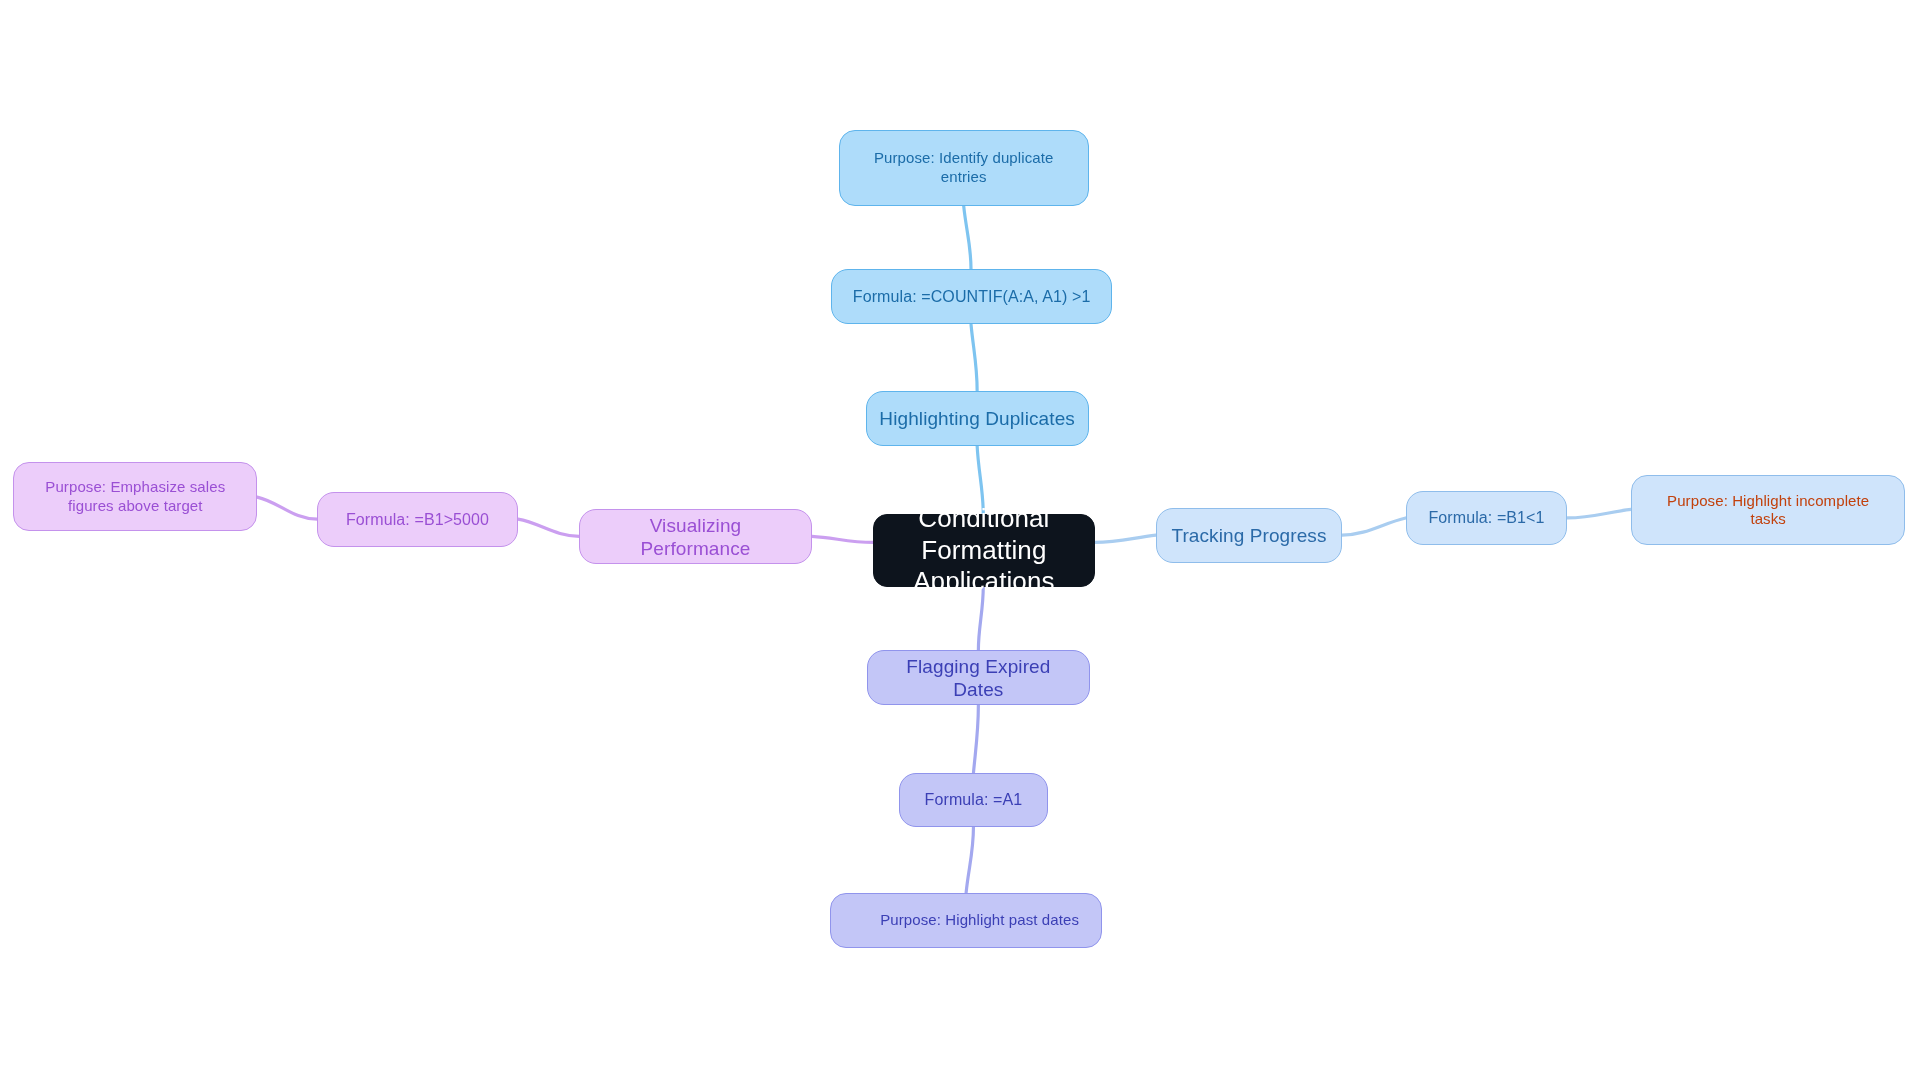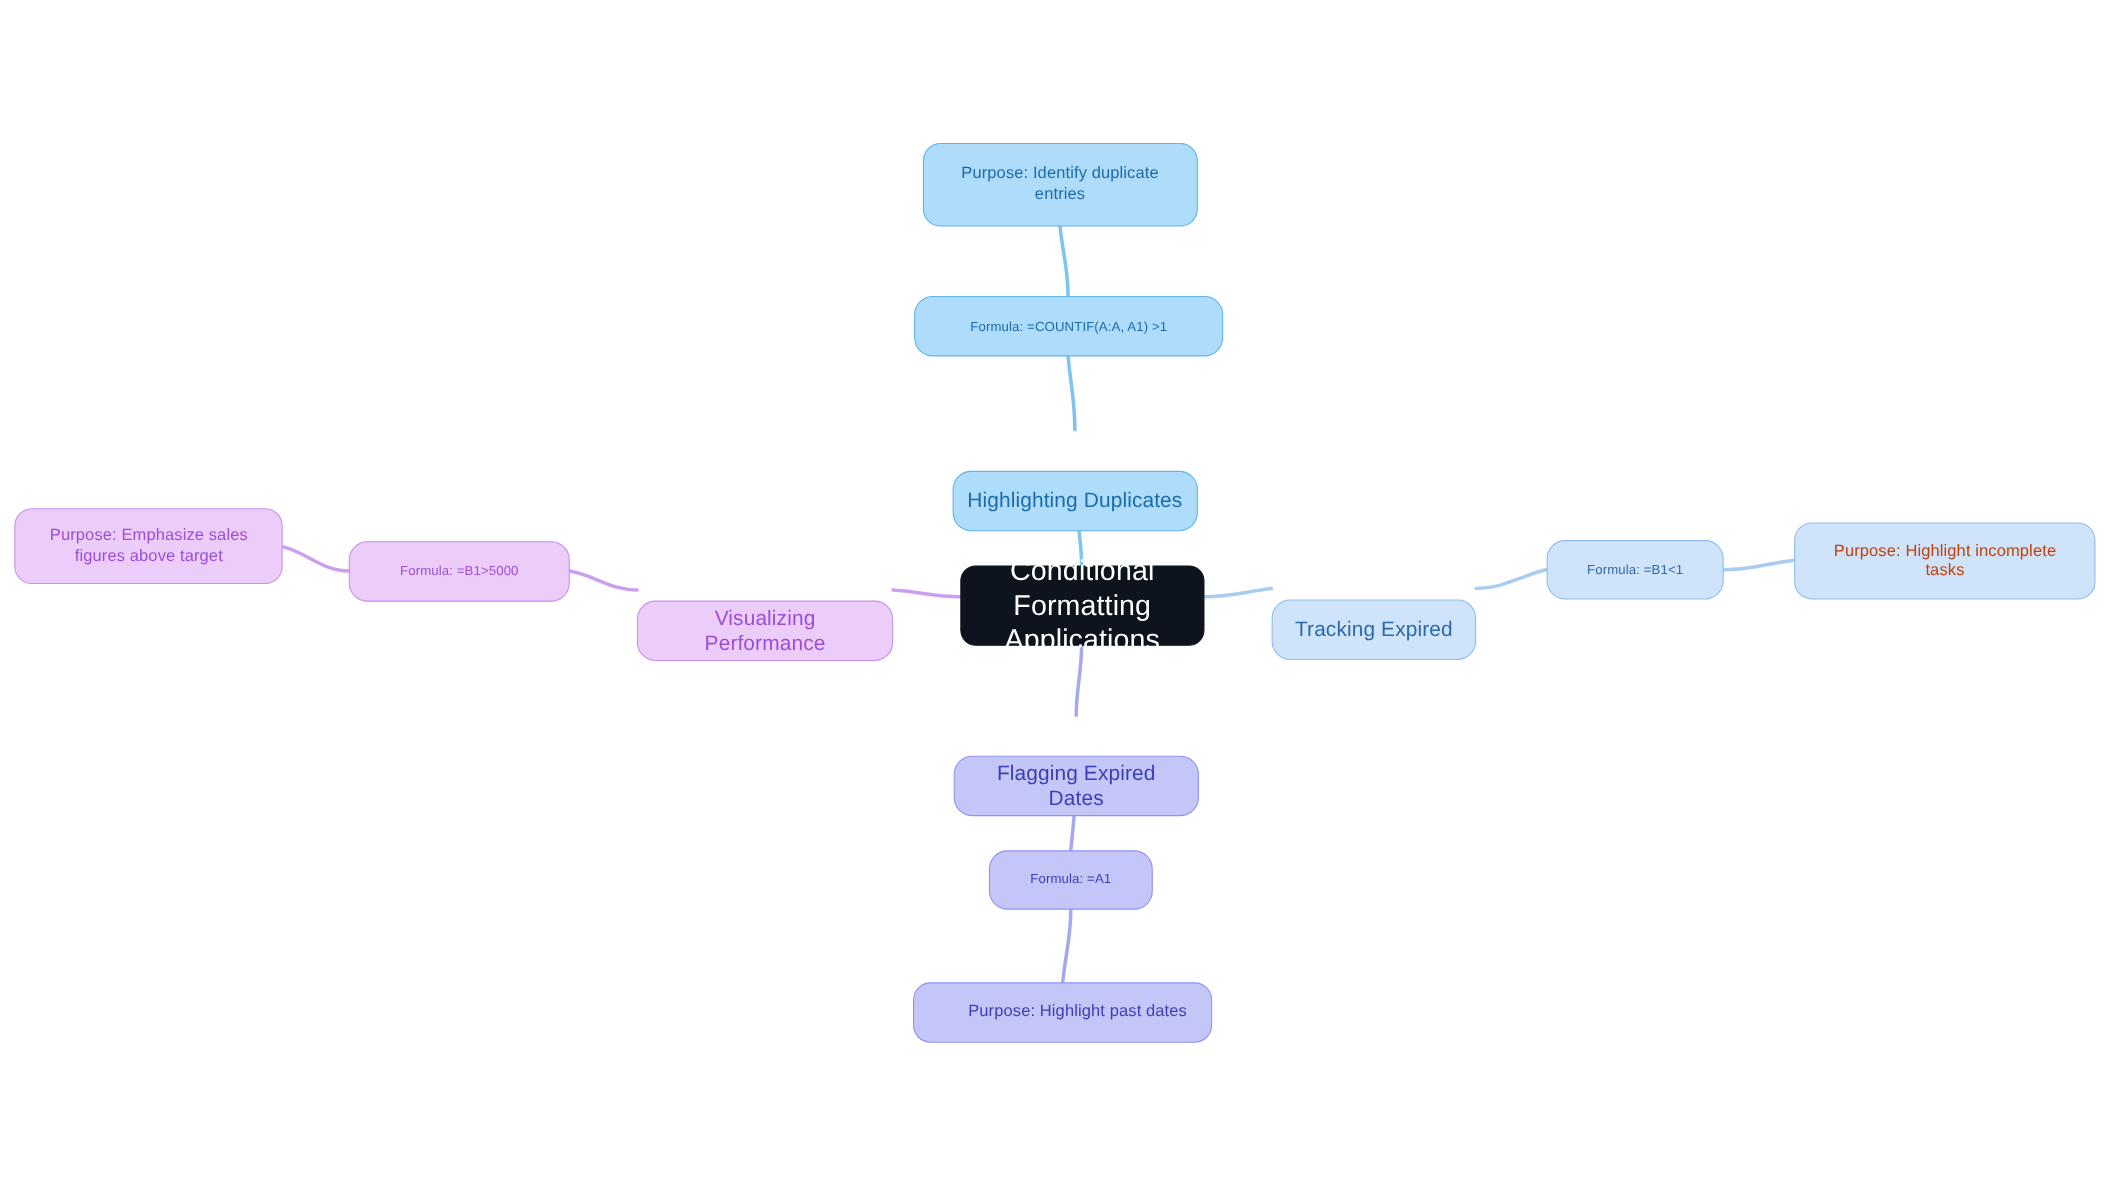--- a/index.html
+++ b/index.html
@@ -38,22 +38,22 @@
     padding: 6px 12px;
   }
   .node.root {
     border-radius: 14px;
     border-width: 1px;
     font-size: 26px;
     color: #ffffff;
     background: #0d141d;
     border-color: #0d141d;
   }
-  .node.lvl1 { font-size: 19px; border-radius: 17px; margin-top: 37px; }
-  .node.lvl2 { font-size: 12px; border-radius: 17px; }
+  .node.lvl1 { font-size: 19px; border-radius: 17px; }
+  .node.lvl2 { font-size: 16px; border-radius: 17px; }
   .node.lvl3 { font-size: 15px; border-radius: 16px; }
 </style>
 </head>
 <body>
 
 <div id="canvas">
   <svg id="edges" viewBox="0 0 1920 1083" preserveAspectRatio="none" xmlns="http://www.w3.org/2000/svg">
       <path d="M 983.27 514.29 C 983.27 489.80 978.37 471.43 977.14 445.71" fill="none" stroke="#7ec4f0" stroke-width="3.18" stroke-linecap="round"></path>
       <path d="M 977.14 390.61 C 977.14 364.90 973.47 350.20 971.02 324.49" fill="none" stroke="#7ec4f0" stroke-width="3.18" stroke-linecap="round"></path>
       <path d="M 971.02 269.39 C 971.02 244.90 966.12 230.20 963.67 205.71" fill="none" stroke="#7ec4f0" stroke-width="3.18" stroke-linecap="round"></path>
@@ -67,21 +67,21 @@
       <path d="M 579.18 536.33 C 554.69 536.33 540.00 522.86 517.96 519.18" fill="none" stroke="#cb9ff0" stroke-width="3.18" stroke-linecap="round"></path>
       <path d="M 317.14 519.18 C 292.65 519.18 279.18 502.04 257.14 497.14" fill="none" stroke="#cb9ff0" stroke-width="3.18" stroke-linecap="round"></path>
     </svg>
   <div id="node-layer">
       <div class="node root" style="left: 873.061px; top: 514.286px; width: 221.633px; height: 72.2449px; background: rgb(13, 20, 29); border-color: rgb(13, 20, 29); color: rgb(255, 255, 255);">Conditional Formatting
 Applications</div>
       <div class="node lvl1" style="left: 865.714px; top: 390.612px; width: 222.857px; height: 55.102px; background: rgb(174, 220, 250); border-color: rgb(94, 180, 236); color: rgb(27, 108, 168);">Highlighting Duplicates</div>
       <div class="node lvl2" style="left: 831.429px; top: 269.388px; width: 280.408px; height: 55.102px; background: rgb(174, 220, 250); border-color: rgb(94, 180, 236); color: rgb(27, 108, 168);">Formula: =COUNTIF(A:A, A1) &gt;1</div>
       <div class="node lvl3" style="left: 838.776px; top: 129.796px; width: 249.796px; height: 75.9184px; background: rgb(174, 220, 250); border-color: rgb(94, 180, 236); color: rgb(27, 108, 168);">Purpose: Identify duplicate
 entries</div>
-      <div class="node lvl1" style="left: 1155.92px; top: 508.163px; width: 186.122px; height: 55.102px; background: rgb(207, 228, 251); border-color: rgb(143, 189, 235); color: rgb(43, 106, 168);">Tracking Expired</div>
+      <div class="node lvl1" style="left: 1155.92px; top: 508.163px; width: 186.122px; height: 55.102px; background: rgb(207, 228, 251); border-color: rgb(143, 189, 235); color: rgb(43, 106, 168);">Tracking Progress</div>
       <div class="node lvl2" style="left: 1405.71px; top: 491.02px; width: 161.633px; height: 53.8776px; background: rgb(207, 228, 251); border-color: rgb(143, 189, 235); color: rgb(43, 106, 168);">Formula: =B1&lt;1</div>
       <div class="node lvl3" style="left: 1631.02px; top: 475.102px; width: 274.286px; height: 69.7959px; background: rgb(207, 228, 251); border-color: rgb(143, 189, 235); color: #c2410c;">Purpose: Highlight incomplete
 tasks</div>
       <div class="node lvl1" style="left: 866.939px; top: 650.204px; width: 222.857px; height: 55.102px; background: rgb(195, 198, 247); border-color: rgb(144, 148, 236); color: rgb(59, 63, 181);">Flagging Expired Dates</div>
       <div class="node lvl2" style="left: 898.776px; top: 772.653px; width: 149.388px; height: 53.8776px; background: rgb(195, 198, 247); border-color: rgb(144, 148, 236); color: rgb(59, 63, 181);">Formula: =A1</div>
       <div class="node lvl3" style="left: 830.204px; top: 892.653px; width: 271.837px; height: 55.102px; background: rgb(195, 198, 247); border-color: rgb(144, 148, 236); color: rgb(59, 63, 181); padding-left: 39px;">Purpose: Highlight past dates</div>
       <div class="node lvl1" style="left: 579.184px; top: 509.388px; width: 232.653px; height: 55.102px; background: rgb(236, 205, 250); border-color: rgb(196, 146, 236); color: rgb(154, 79, 212);">Visualizing Performance</div>
       <div class="node lvl2" style="left: 317.143px; top: 492.245px; width: 200.816px; height: 55.102px; background: rgb(236, 205, 250); border-color: rgb(196, 146, 236); color: rgb(154, 79, 212);">Formula: =B1&gt;5000</div>
       <div class="node lvl3" style="left: 13.4694px; top: 461.633px; width: 243.673px; height: 69.7959px; background: rgb(236, 205, 250); border-color: rgb(196, 146, 236); color: rgb(154, 79, 212); text-align: center;">Purpose: Emphasize sales
 figures above target</div>

